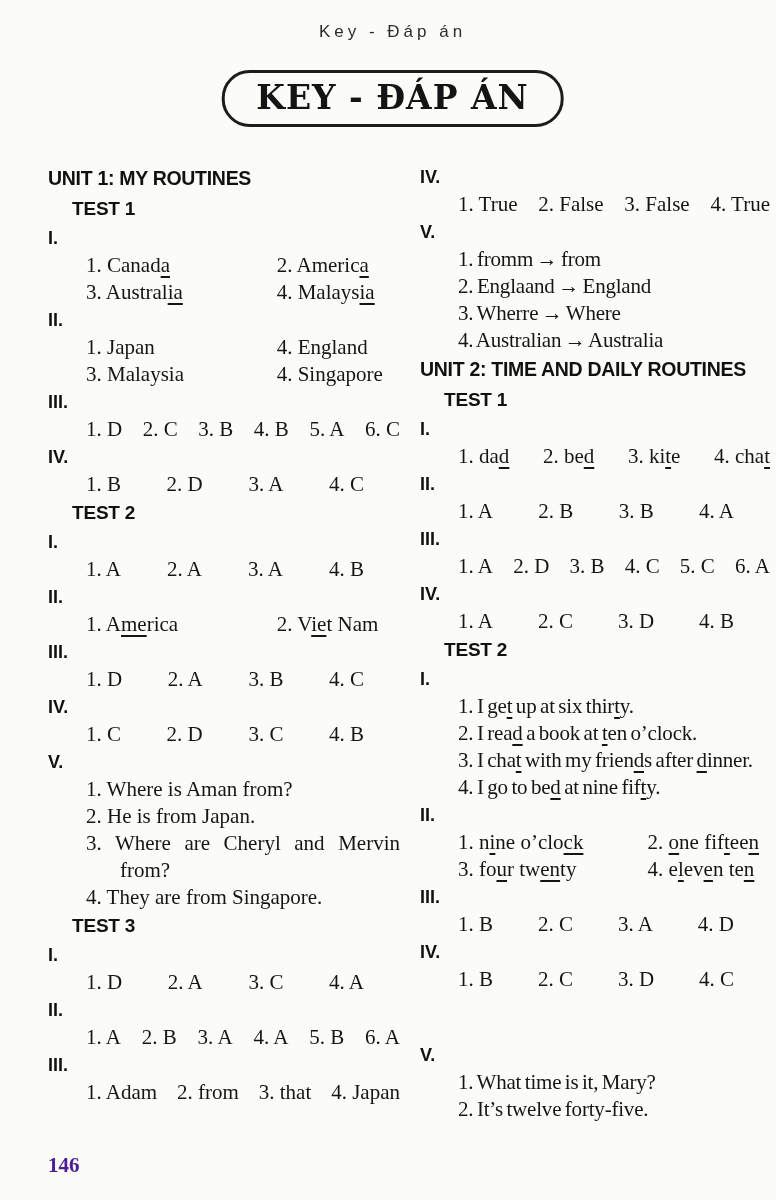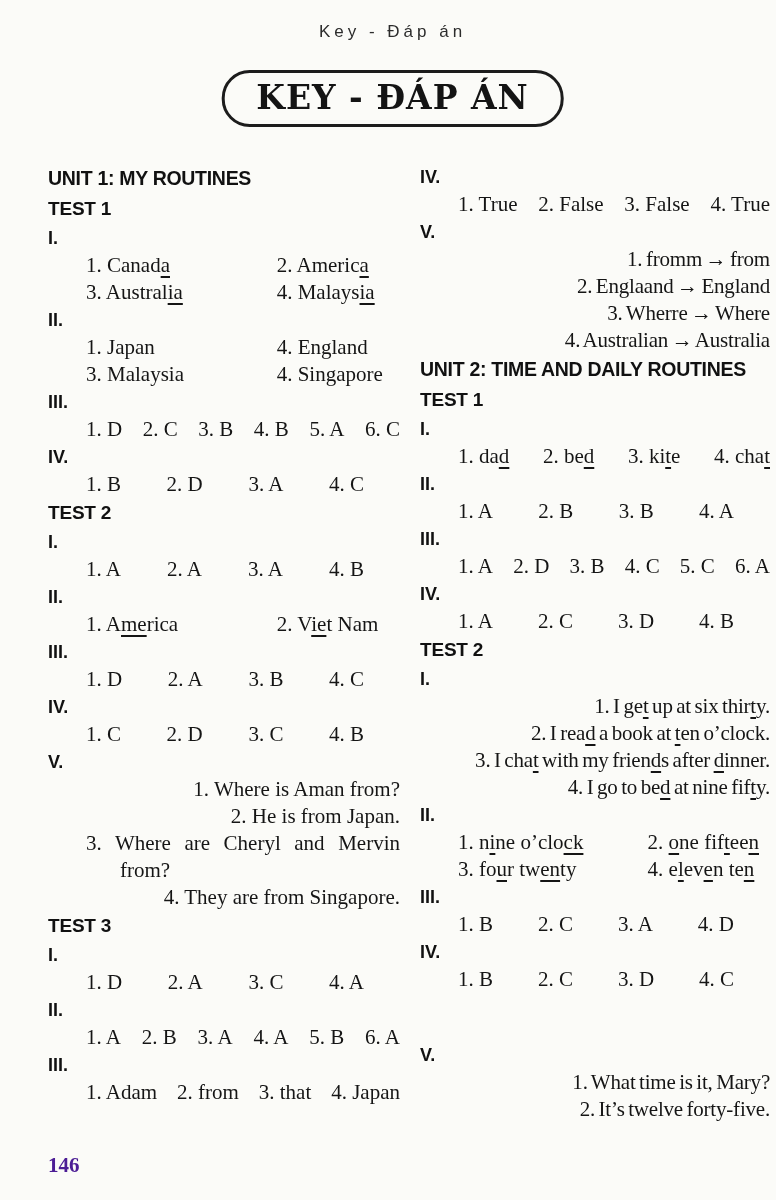--- a/index.html
+++ b/index.html
@@ -29,29 +29,29 @@
   .col{position:absolute;top:163px;}
   .col-left{left:48px;width:352px;}
   .col-right{left:420px;width:350px;}
   
   .h-unit{
     font-family:"Liberation Sans", sans-serif;font-weight:700;
     font-size:19.5px;line-height:31px;letter-spacing:-0.3px;color:#111;
   }
   .h-test{
     font-family:"Liberation Sans", sans-serif;font-weight:700;
-    font-size:19px;line-height:30px;letter-spacing:-0.2px;color:#111;
+    font-size:19px;line-height:30px;letter-spacing:-0.2px;color:#111;margin-left:24px;
   }
   .h-roman{
     font-family:"Liberation Sans", sans-serif;font-weight:700;
     font-size:18px;line-height:28px;color:#111;
   }
   
   .line,.row,.para{font-size:21px;line-height:27px;color:#151515;}
-  .line{padding-left:38px;white-space:nowrap;text-align:right;}
+  .line{padding-left:38px;white-space:nowrap;}
   .col-right .line{word-spacing:-1.5px;letter-spacing:-0.2px;}
   .row{padding-left:38px;display:flex;}
   .row-between{justify-content:space-between;padding-right:36px;}
   .row-wide{justify-content:space-between;padding-right:0;}
   .row-half{display:grid;grid-template-columns:55% 45%;gap:18px;}
   .row-item{white-space:nowrap;}
   .para{
     padding-left:72px;text-indent:-34px;text-align:justify;
     line-height:27px;
   }

